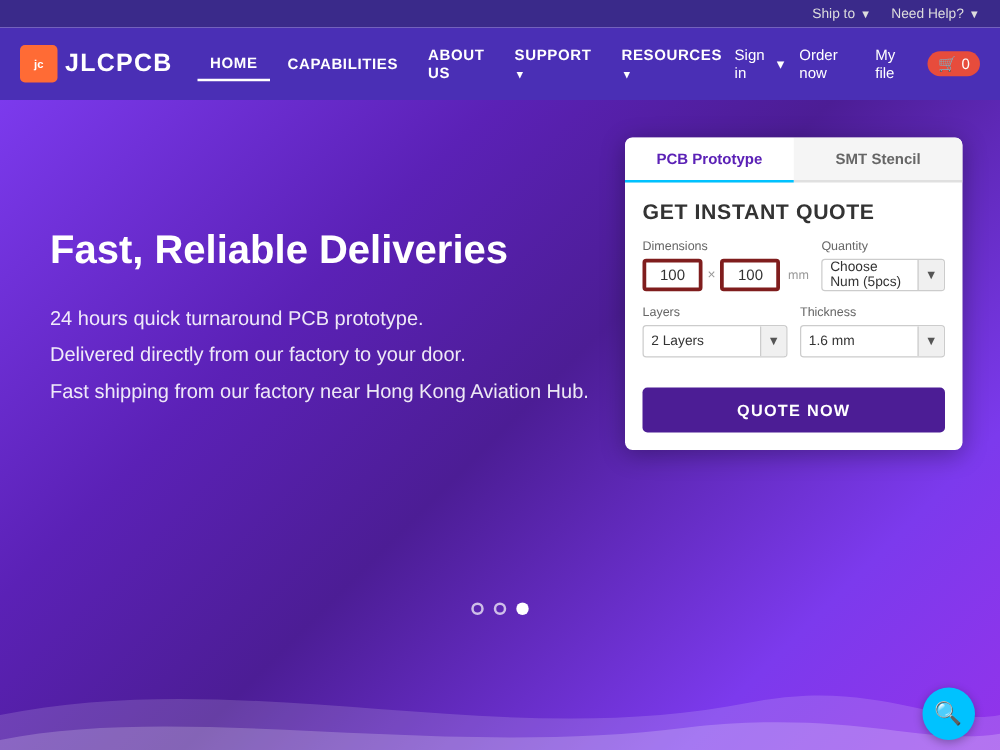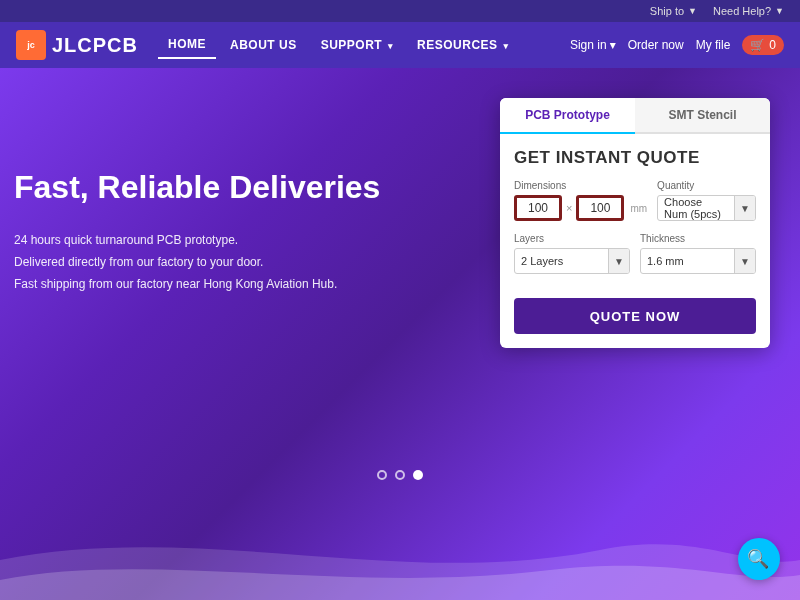--- a/index.html
+++ b/index.html
@@ -16,21 +16,21 @@
       gap: 16px;
       font-size: 11px;
       color: #ccc;
     }
     .top-bar-item { display: flex; align-items: center; gap: 4px; cursor: pointer; color: #ddd; }
     .top-bar-item .chevron { font-size: 9px; }
 
     
     .navbar {
       background: #4a2fb5;
-      height: 46px;
+      height: 58px;
       display: flex;
       align-items: center;
       padding: 0 16px;
       gap: 0;
     }
     .logo-area { display: flex; align-items: center; gap: 6px; margin-right: 20px; }
     .logo-box {
       width: 30px; height: 30px;
       background: #ff6b35;
       border-radius: 4px;
@@ -78,32 +78,32 @@
     .paper-plane {
       position: absolute;
       top: 60px; right: 200px;
       width: 60px; height: 40px;
       opacity: 0.5;
     }
 
     
     .hero-text {
       position: absolute;
-      left: 14px;
+      left: 40px;
       top: 100px;
       color: white;
     }
     .hero-title {
       font-size: 32px;
       font-weight: 900;
       margin-bottom: 24px;
       line-height: 1.2;
     }
     .hero-desc {
-      font-size: 12px;
+      font-size: 16px;
       line-height: 1.8;
       opacity: 0.9;
     }
 
     
     .quote-card {
       position: absolute;
       right: 30px;
       top: 30px;
       width: 270px;
@@ -247,20 +247,23 @@
     <div class="logo-box">
       <span>jc</span>
     </div>
     <span class="logo-text">JLCPCB</span>
   </div>
   <div class="nav-links">
     <div class="nav-item active">
       <span>HOME</span>
     </div>
     <div class="nav-item">
+      <span>CAPABILITIES</span>
+    </div>
+    <div class="nav-item">
       <span>ABOUT US</span>
     </div>
     <div class="nav-item">
       <span>SUPPORT</span>
       <span class="caret">▾</span>
     </div>
     <div class="nav-item">
       <span>RESOURCES</span>
       <span class="caret">▾</span>
     </div>

